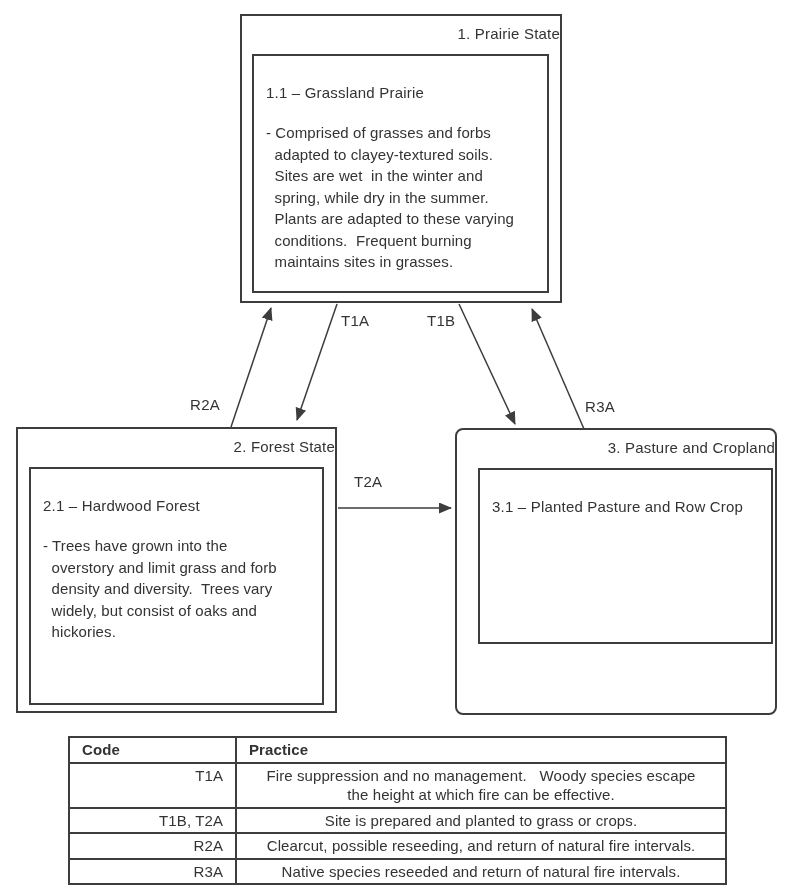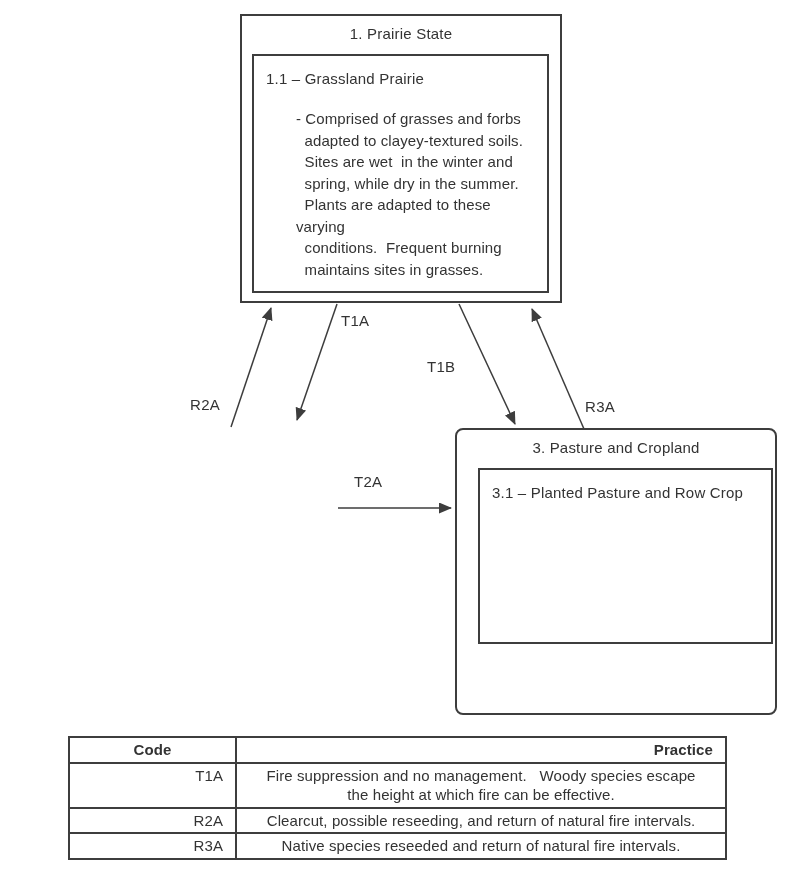--- a/index.html
+++ b/index.html
@@ -18,44 +18,43 @@
     width: 800px; height: 892px;
     pointer-events: none;
   }
   .state-box {
     position: absolute;
     box-sizing: border-box;
     border: 2px solid #3d3d3d;
     background: #ffffff;
   }
   .state-title {
-    text-align: center;
+    text-align: right;
     font-size: 15px;
     padding-top: 9px;
     letter-spacing: 0.2px;
   }
   .community-box {
     position: absolute;
     box-sizing: border-box;
     border: 2px solid #3d3d3d;
     background: #ffffff;
   }
   .community-title {
     font-size: 15px;
-    padding: 14px 12px 0 12px;
+    padding: 28px 12px 0 12px;
     letter-spacing: 0.2px;
   }
   .community-desc {
     font-size: 15px;
     line-height: 21.5px;
     padding: 0 8px 0 12px;
     margin-top: 21px;
     white-space: pre-wrap;
     letter-spacing: 0.1px;
-    margin-left: 30px;
   }
   .t-label {
     position: absolute;
     font-size: 15px;
     letter-spacing: 0.3px;
   }
   table.practice-table {
     position: absolute;
     left: 68px;
     top: 736px;
@@ -68,22 +67,22 @@
   table.practice-table td {
     border: 2px solid #3d3d3d;
     padding: 2px 12px;
     line-height: 19.5px;
     vertical-align: top;
     letter-spacing: 0.1px;
   }
   col.col-code { width: 167px; }
   col.col-practice { width: 490px; }
   .code-cell { text-align: right; }
-  th.code-cell, th.practice-cell { font-weight: bold; text-align: center; }
-  th.practice-cell { text-align: right; border-radius: 7px; }
+  th.code-cell, th.practice-cell { font-weight: bold; text-align: left; }
+  th.practice-cell { text-align: left; border-radius: 7px; }
   td.practice-cell { white-space: pre-wrap; text-align: center; }
 </style>
 </head>
 <body>
 
 <div class="canvas">
 
   <svg class="arrows" viewBox="0 0 800 892" xmlns="http://www.w3.org/2000/svg">
     <defs>
       <marker id="ah" markerUnits="userSpaceOnUse" markerWidth="14" markerHeight="11" refX="12" refY="5.5" orient="auto">
@@ -104,30 +103,41 @@
       <div class="community-desc">- Comprised of grasses and forbs
   adapted to clayey-textured soils.
   Sites are wet  in the winter and
   spring, while dry in the summer.
   Plants are adapted to these varying
   conditions.  Frequent burning
   maintains sites in grasses.</div>
     </div>
   </div>
 
+  <div class="state-box" style="left:16px; top:427px; width:321px; height:286px;">
+    <div class="state-title">2. Forest State</div>
+    <div class="community-box" style="left:11px; top:38px; width:295px; height:238px;">
+      <div class="community-title">2.1 – Hardwood Forest</div>
+      <div class="community-desc">- Trees have grown into the
+  overstory and limit grass and forb
+  density and diversity.  Trees vary
+  widely, but consist of oaks and
+  hickories.</div>
+    </div>
+  </div>
 
   <div class="state-box" style="left:455px; top:428px; width:322px; height:287px;border-radius:8px;">
     <div class="state-title">3. Pasture and Cropland</div>
     <div class="community-box" style="left:21px; top:38px; width:295px; height:176px;">
       <div class="community-title">3.1 – Planted Pasture and Row Crop</div>
     </div>
   </div>
 
   <div class="t-label" style="left:341px; top:312px;">T1A</div>
-  <div class="t-label" style="left:427px; top:312px;margin-top:46px;">T1B</div>
+  <div class="t-label" style="left:427px; top:312px;">T1B</div>
   <div class="t-label" style="left:354px; top:473px;">T2A</div>
   <div class="t-label" style="left:190px; top:396px;">R2A</div>
   <div class="t-label" style="left:585px; top:398px;">R3A</div>
 
   <table class="practice-table">
     <colgroup>
         <col class="col-code">
         <col class="col-practice">
       </colgroup>
     <thead>
@@ -136,20 +146,24 @@
         <th class="practice-cell">Practice</th>
       </tr>
     </thead>
     <tbody>
       <tr>
         <td class="code-cell">T1A</td>
         <td class="practice-cell">Fire suppression and no management.   Woody species escape
 the height at which fire can be effective.</td>
       </tr>
       <tr>
+        <td class="code-cell">T1B, T2A</td>
+        <td class="practice-cell">Site is prepared and planted to grass or crops.</td>
+      </tr>
+      <tr>
         <td class="code-cell">R2A</td>
         <td class="practice-cell">Clearcut, possible reseeding, and return of natural fire intervals.</td>
       </tr>
       <tr>
         <td class="code-cell">R3A</td>
         <td class="practice-cell">Native species reseeded and return of natural fire intervals.</td>
       </tr>
     </tbody>
   </table>
 

